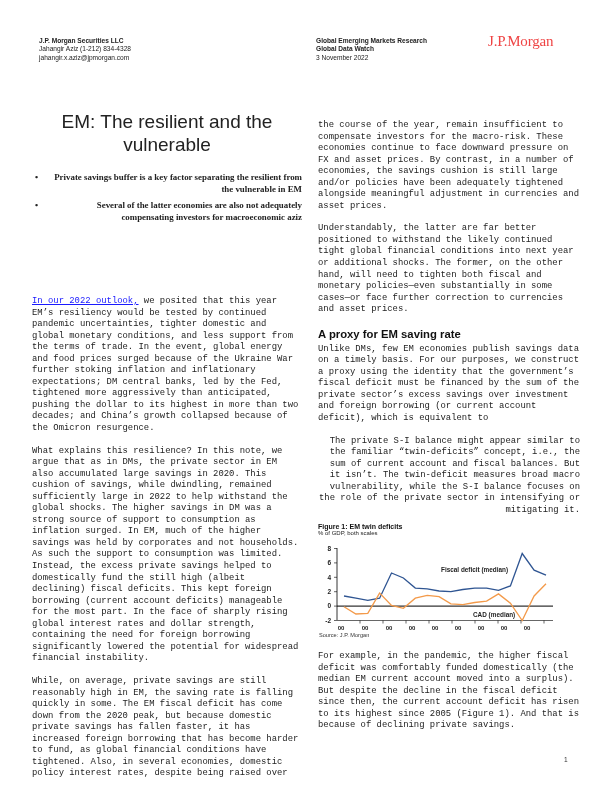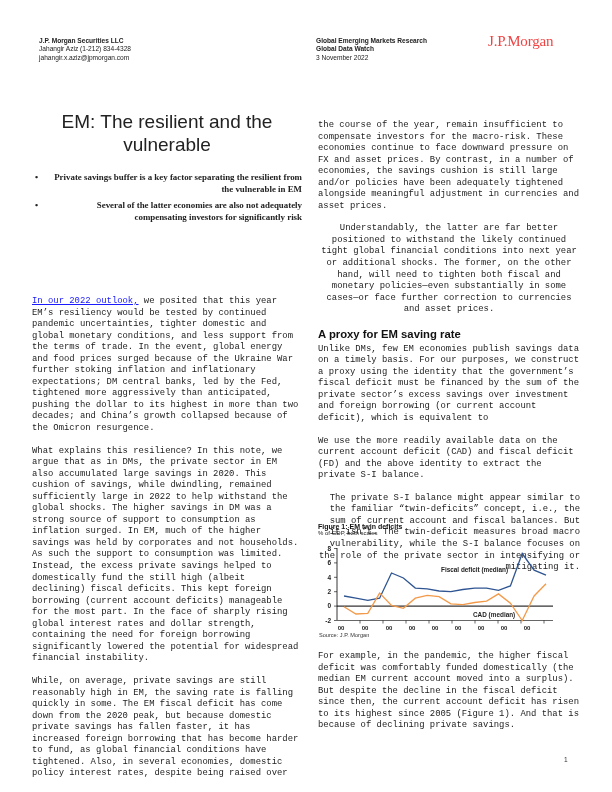--- a/index.html
+++ b/index.html
@@ -33,36 +33,35 @@
   <div class="b">Global Emerging Markets Research</div>
   <div class="b">Global Data Watch</div>
   <div>3 November 2022</div>
 </div>
 <div class="abs logo" style="left:488px; top:33px;">J.P.Morgan</div>
 
 <div class="abs" style="left:32px; top:110px; width:270px;">
   <h1 class="title" style="margin:0 0 16px 0;text-align:center;">EM: The resilient and the vulnerable</h1>
   <ul class="bullets">
     <li>Private savings buffer is a key factor separating the resilient from the vulnerable in EM</li>
-    <li>Several of the latter economies are also not adequately compensating investors for significantly risk</li>
+    <li>Several of the latter economies are also not adequately compensating investors for macroeconomic aziz</li>
   </ul>
 </div>
 
 <div class="abs" style="left:32px; top:296px; width:268px;">
   <p class="para"><a class="link">In our 2022 outlook,</a><span> we posited that this year EM’s resiliency would be tested by continued pandemic uncertainties, tighter domestic and global monetary conditions, and less support from the terms of trade. In the event, global energy and food prices surged because of the Ukraine War further stoking inflation and inflationary expectations; DM central banks, led by the Fed, tightened more aggressively than anticipated, pushing the dollar to its highest in more than two decades; and China’s growth collapsed because of the Omicron resurgence.</span></p>
   <p class="para" style="margin-top:11px;">What explains this resilience? In this note, we argue that as in DMs, the private sector in EM also accumulated large savings in 2020. This cushion of savings, while dwindling, remained sufficiently large in 2022 to help withstand the global shocks. The higher savings in DM was a strong source of support to consumption as inflation surged. In EM, much of the higher savings was held by corporates and not households. As such the support to consumption was limited. Instead, the excess private savings helped to domestically fund the still high (albeit declining) fiscal deficits. This kept foreign borrowing (current account deficits) manageable for the most part. In the face of sharply rising global interest rates and dollar strength, containing the need for foreign borrowing significantly lowered the potential for widespread financial instability.</p>
   <p class="para" style="margin-top:11px;">While, on average, private savings are still reasonably high in EM, the saving rate is falling quickly in some. The EM fiscal deficit has come down from the 2020 peak, but because domestic private savings has fallen faster, it has increased foreign borrowing that has become harder to fund, as global financial conditions have tightened. Also, in several economies, domestic policy interest rates, despite being raised over</p>
 </div>
 
 <div class="abs" style="left:318px; top:120px; width:262px;">
   <p class="para">the course of the year, remain insufficient to compensate investors for the macro-risk. These economies continue to face downward pressure on FX and asset prices. By contrast, in a number of economies, the savings cushion is still large and/or policies have been adequately tightened alongside meaningful adjustment in currencies and asset prices.</p>
-  <p class="para" style="margin-top:11px;text-align:center;">Understandably, the latter are far better positioned to withstand the likely continued tight global financial conditions into next year or additional shocks. The former, on the other hand, will need to tighten both fiscal and monetary policies—even substantially in some cases—or face further correction to currencies and asset prices.</p>
+  <p class="para" style="margin-top:11px;">Understandably, the latter are far better positioned to withstand the likely continued tight global financial conditions into next year or additional shocks. The former, on the other hand, will need to tighten both fiscal and monetary policies—even substantially in some cases—or face further correction to currencies and asset prices.</p>
   <div class="h2" style="margin-top:12px; margin-bottom:4px;">A proxy for EM saving rate</div>
   <p class="para">Unlike DMs, few EM economies publish savings data on a timely basis. For our purposes, we construct a proxy using the identity that the government’s fiscal deficit must be financed by the sum of the private sector’s excess savings over investment and foreign borrowing (or current account deficit), which is equivalent to</p>
-  <p class="para" style="margin-top:11px;">We use the more readily available data on the current account deficit (CAD) and fiscal deficit (FD) and the above identity to extract the private S-I balance.</p>
   <p class="para" style="margin-top:11px;text-align:right;">The private S-I balance might appear similar to the familiar “twin-deficits” concept, i.e., the sum of current account and fiscal balances. But it isn’t. The twin-deficit measures broad macro vulnerability, while the S-I balance focuses on the role of the private sector in intensifying or mitigating it.</p>
 </div>
 
 <div class="abs" style="left:318px; top:523px; width:250px;">
   <div class="fig-title">Figure 1: EM twin deficits</div>
   <div class="fig-sub">% of GDP, both scales</div>
 </div>
 
 <svg class="abs" style="left:315px; top:540px;" width="250" height="100" viewBox="0 0 250 100">
 

